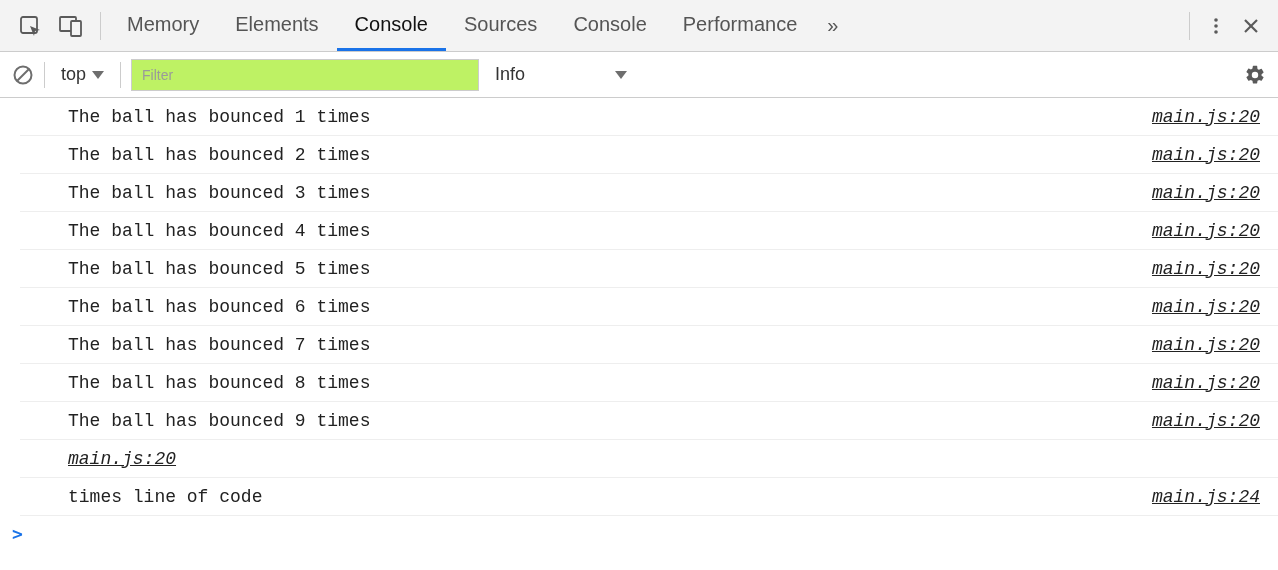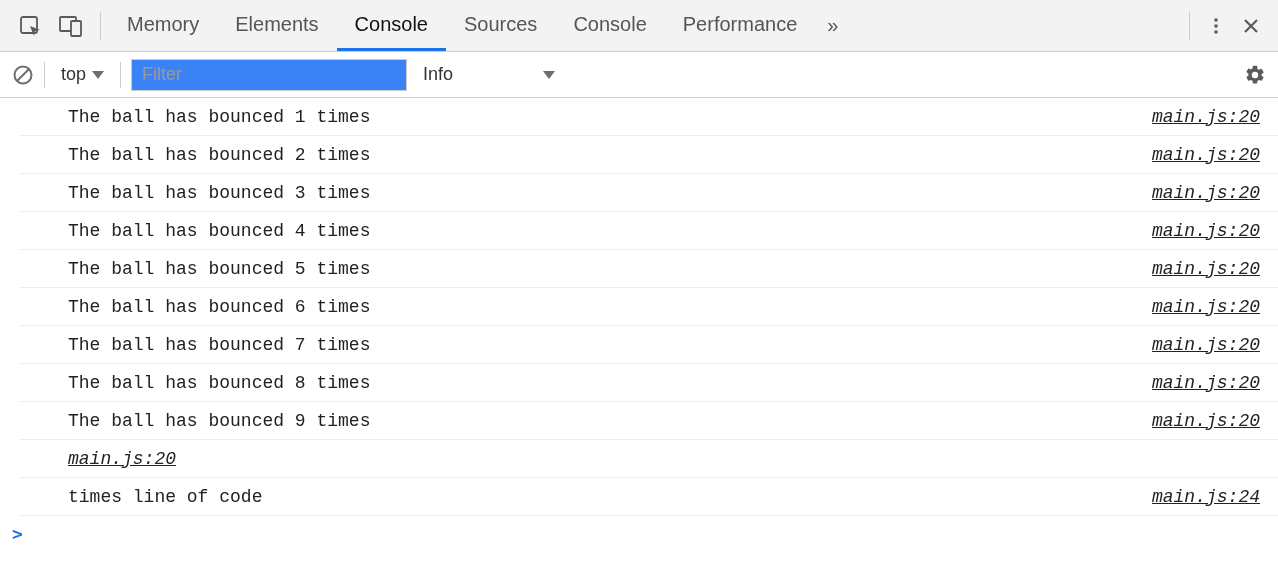--- a/index.html
+++ b/index.html
@@ -97,27 +97,27 @@
     padding: 0 6px;
     cursor: pointer;
   }
   .tri-down {
     width: 0; height: 0;
     border-left: 6px solid transparent;
     border-right: 6px solid transparent;
     border-top: 8px solid #6e6e6e;
   }
   .filter-input {
-    width: 276px;
+    width: 348px;
     height: 32px;
     border: 1px solid #ccc;
     padding: 0 10px;
-    font-size: 18px;
-    color: #333;
-    background: #3b82f6;
+    font-size: 14px;
+    color: #333;
+    background: #bef264;
   }
   .filter-input::placeholder { color: #9a9a9a; }
   .level-select {
     display: flex;
     align-items: center;
     gap: 90px;
     font-size: 18px;
     color: #333;
     padding: 0 6px;
     cursor: pointer;

